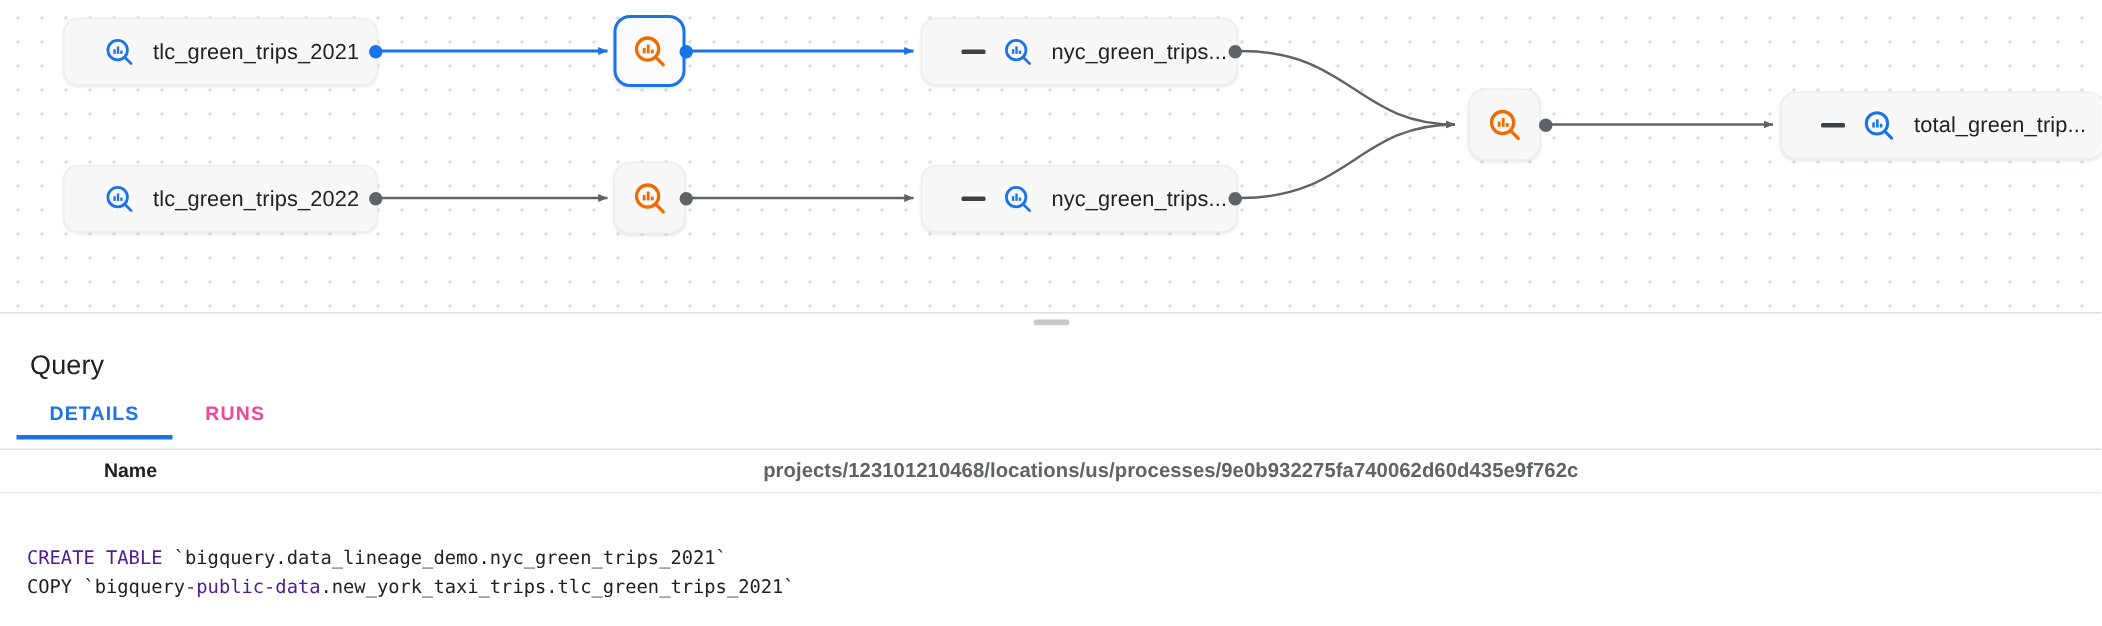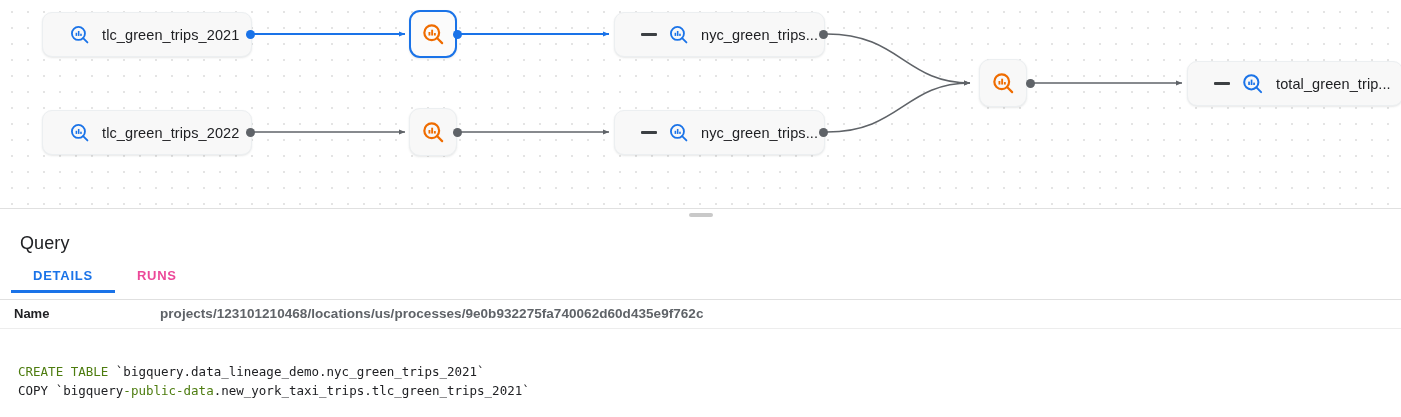--- a/index.html
+++ b/index.html
@@ -133,21 +133,21 @@
   .tab.active { color: #1a73e8; }
   .tab.active::after {
     content: "";
     position: absolute;
     left: 0; right: 0; bottom: -1px;
     height: 3px;
     background: #1a73e8;
   }
 
   .kv-table { width: 100%; border-collapse: collapse; }
-  .kv-table tr { border-bottom: 1px solid #ededed; }
+  .kv-table tr { border-bottom: 1px solid #ededed; text-align: center; }
   .kv-table td { padding: 6px 0 7px 0; vertical-align: middle; }
   .kv-key {
     width: 160px;
     padding-left: 14px !important;
     font-size: 13px;
     font-weight: bold;
     color: #202124;
   }
   .kv-val {
     font-size: 13.5px;
@@ -161,21 +161,21 @@
     position: absolute;
     left: 0; top: 135px;
     width: 1401px;
     padding: 10px 0 0 18px;
     font-family: "DejaVu Sans Mono", monospace;
     font-size: 12.5px;
     line-height: 19px;
     color: #202124;
     white-space: pre;
   }
-  .kw { color: #4d7c0f; }
+  .kw { color: #4c1d95; }
 </style>
 </head>
 <body>
 
 <div id="app">
 
   <div class="canvas">
 
     <svg class="edges-svg" viewBox="0 0 1401 208" width="1401" height="208">
       <defs>

